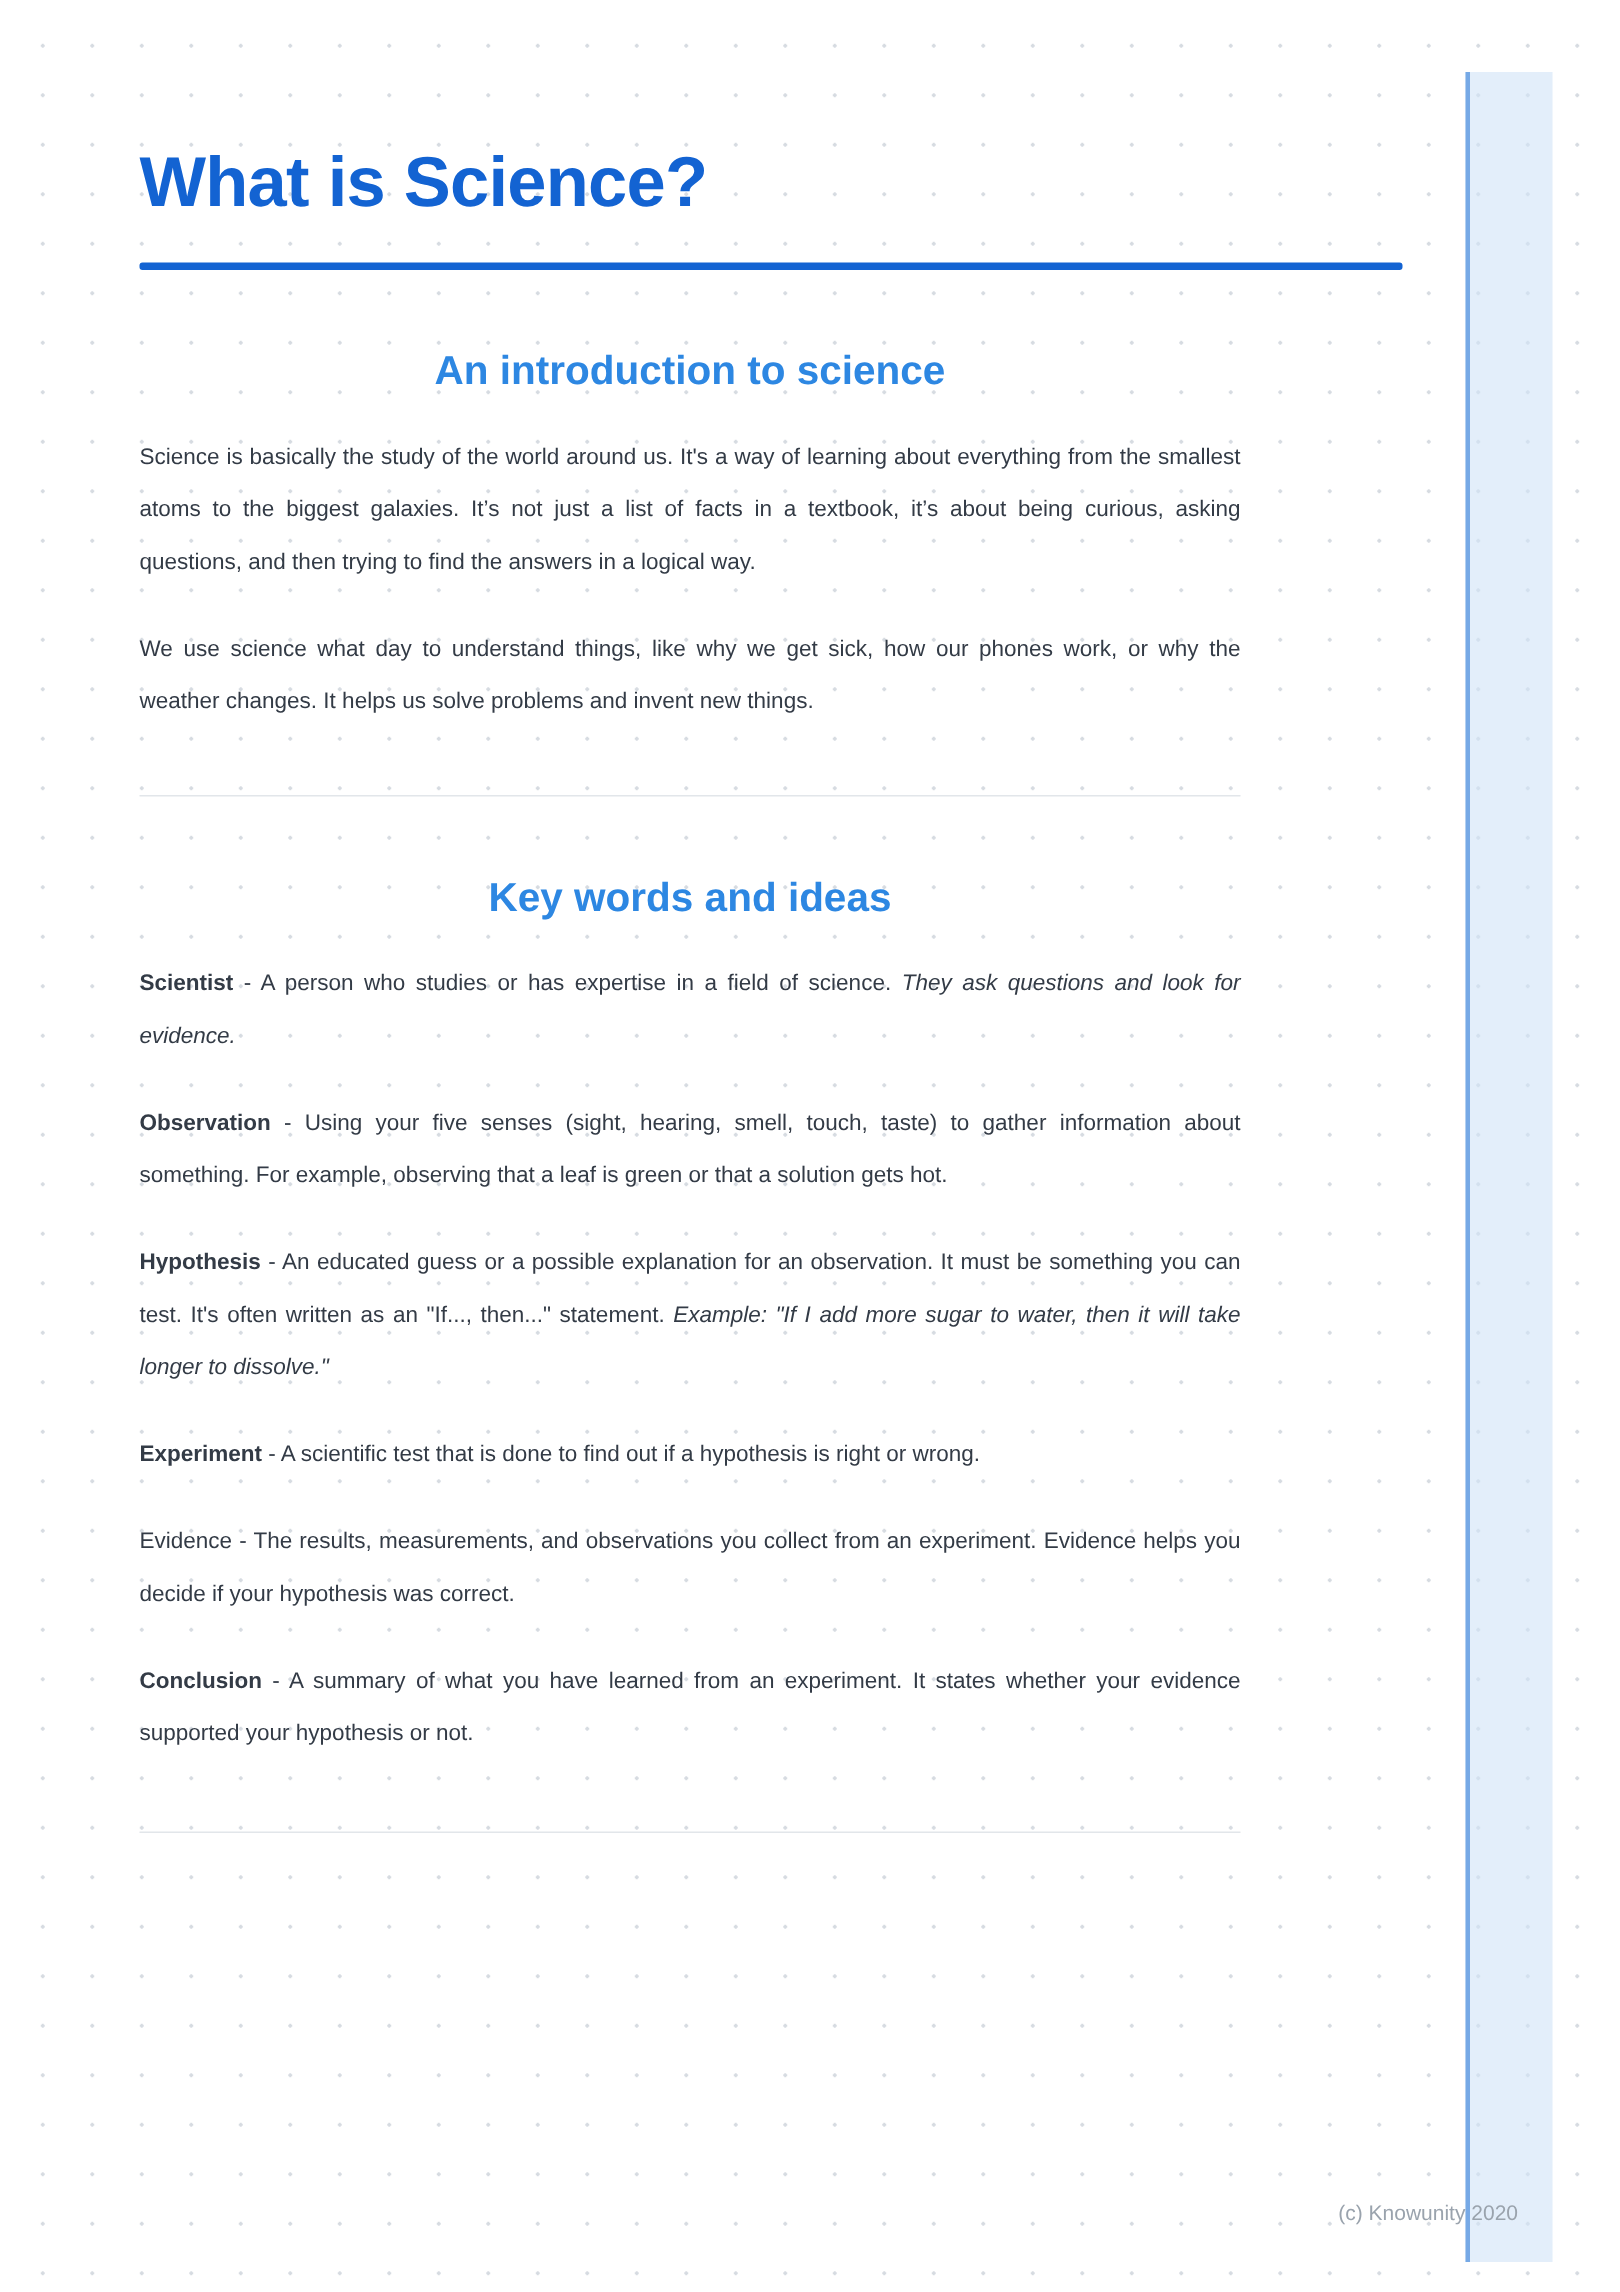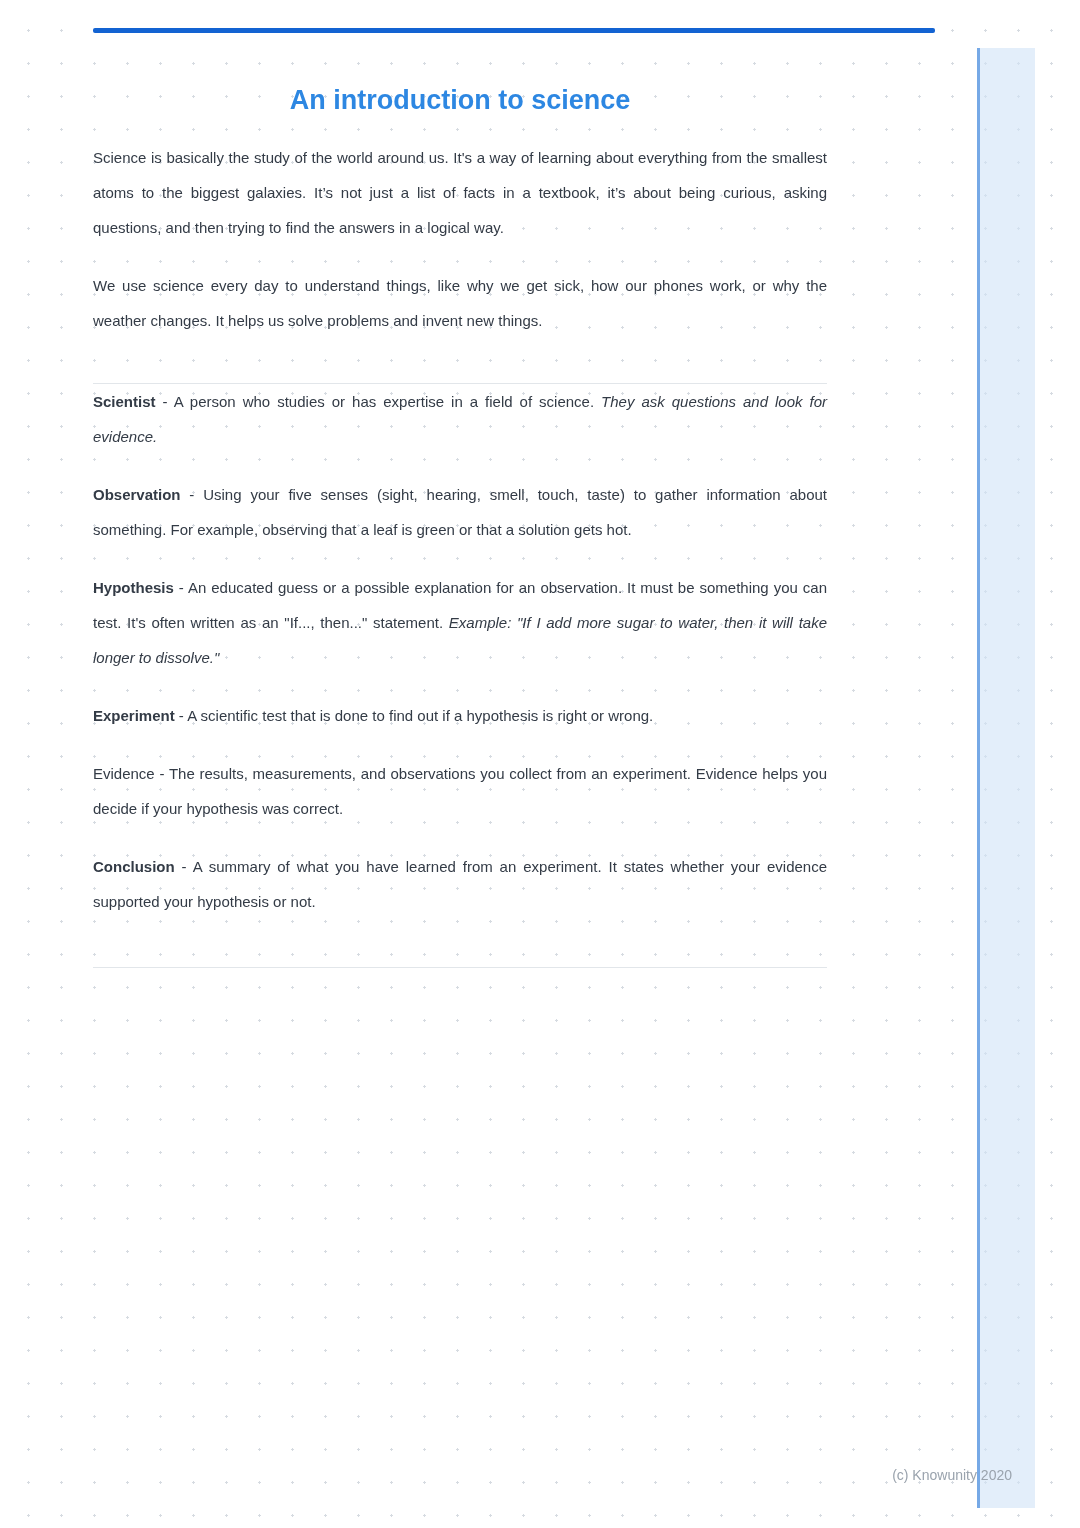--- a/index.html
+++ b/index.html
@@ -91,30 +91,32 @@
     color: #9aa3ad;
   }
 </style>
 </head>
 <body>
 
 <div class="margin-band"></div>
 
 <div class="content">
 
+  <h1 class="page-title">What is Science?</h1>
 
   <div class="title-rule"></div>
 
   <h2 class="section-heading">An introduction to science</h2>
 
   <p class="body-para"><span>Science is basically the study of the world around us. It's a way of learning about everything from the smallest atoms to the biggest galaxies. It’s not just a list of facts in a textbook, it’s about being curious, asking questions, and then trying to find the answers in a logical way.</span></p>
-  <p class="body-para"><span>We use science every day to understand things, like why we get sick, how our phones work, or why the weather changes. It helps us solve problems and invent new things.</span></p>
+  <p class="body-para"><span>We use science what day to understand things, like why we get sick, how our phones work, or why the weather changes. It helps us solve problems and invent new things.</span></p>
 
   <hr class="divider">
 
+  <h2 class="section-heading">Key words and ideas</h2>
 
   <p class="body-para"><span style="font-weight: 700;">Scientist</span><span> - A person who studies or has expertise in a field of science. </span><span style="font-style: italic;">They ask questions and look for evidence.</span></p>
   <p class="body-para"><span style="font-weight: 700;">Observation</span><span> - Using your five senses (sight, hearing, smell, touch, taste) to gather information about something. For example, observing that a leaf is green or that a solution gets hot.</span></p>
   <p class="body-para"><span style="font-weight: 700;">Hypothesis</span><span> - An educated guess or a possible explanation for an observation. It must be something you can test. It's often written as an "If..., then..." statement. </span><span style="font-style: italic;">Example: "If I add more sugar to water, then it will take longer to dissolve."</span></p>
   <p class="body-para"><span style="font-weight: 700;">Experiment</span><span> - A scientific test that is done to find out if a hypothesis is right or wrong.</span></p>
   <p class="body-para"><span style="font-weight: 400;">Evidence</span><span> - The results, measurements, and observations you collect from an experiment. Evidence helps you decide if your hypothesis was correct.</span></p>
   <p class="body-para"><span style="font-weight: 700;">Conclusion</span><span> - A summary of what you have learned from an experiment. It states whether your evidence supported your hypothesis or not.</span></p>
 
   <hr class="divider bottom">
 

